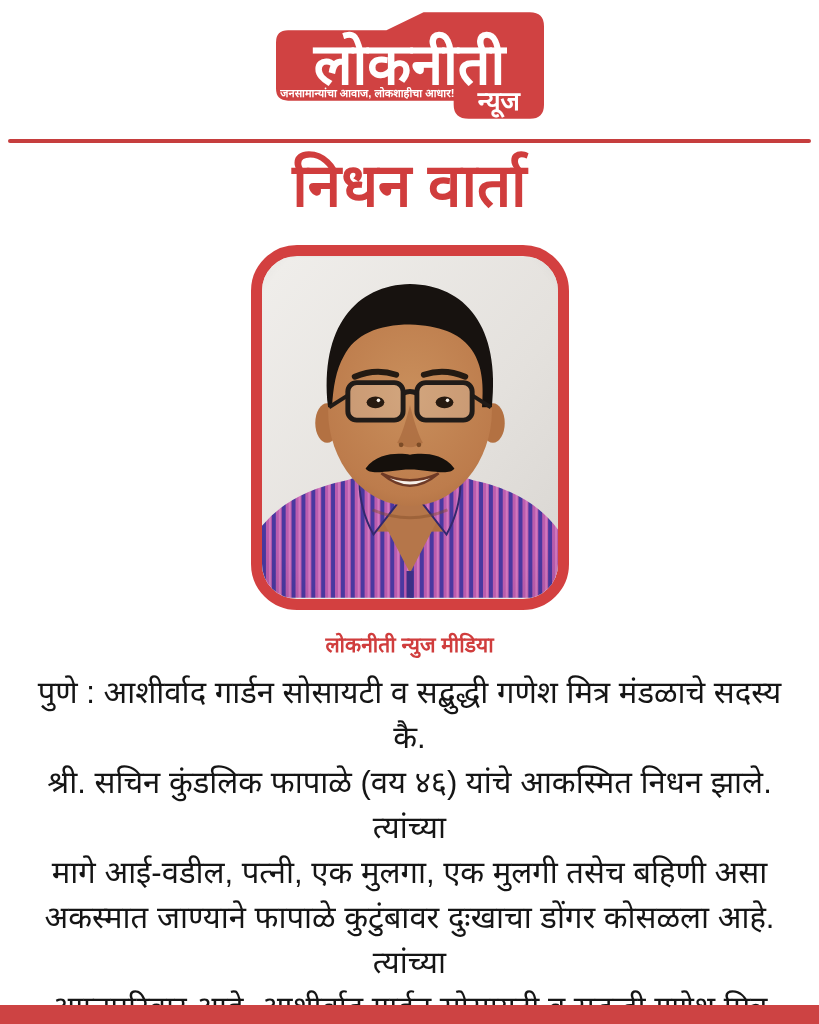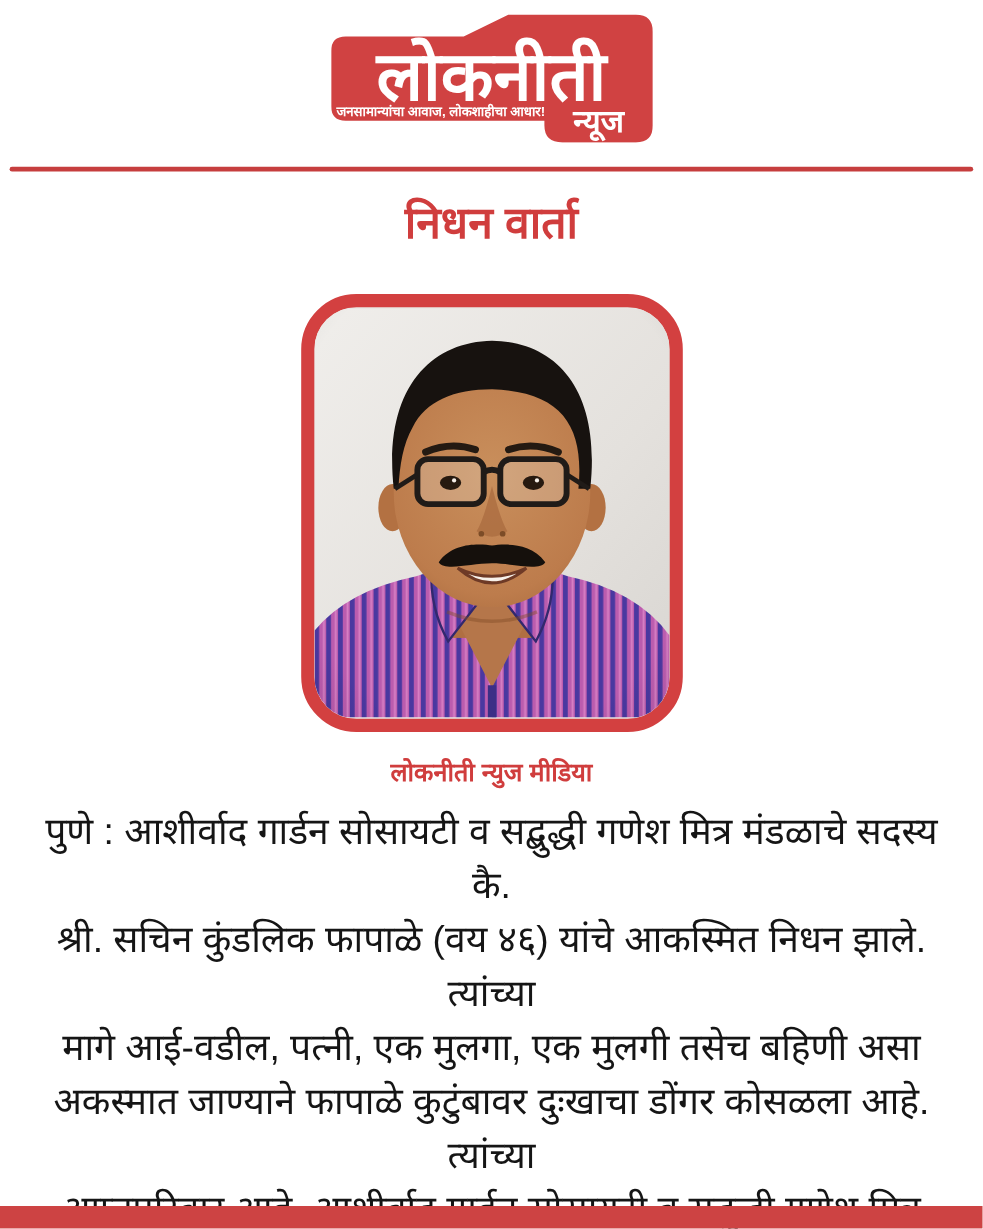--- a/index.html
+++ b/index.html
@@ -11,21 +11,21 @@
   body{font-family:"Liberation Sans","DejaVu Sans",sans-serif;}
   .canvas{
     position:relative;width:819px;height:1024px;margin:0 auto;
     background:#ffffff;overflow:hidden;
   }
   .logo-wrap{display:flex;justify-content:center;padding-top:10px;}
   .logo-svg{display:block;width:268px;height:109px;}
   .divider{height:4px;background:var(--accent-dark);margin:20px 8px 0 8px;border-radius:2px;}
   .section-title{
     margin-top:8px;text-align:center;color:var(--accent);
-    font-size:37px;line-height:70px;font-weight:700;letter-spacing:0px;
+    font-size:60px;line-height:70px;font-weight:700;letter-spacing:0px;
   }
   .photo-card{
     width:296px;height:343px;margin:24px auto 0 auto;
     border:11px solid #d34040;border-radius:46px;overflow:hidden;
     background:#e9e7e3;box-sizing:content-box;
   }
   .photo-card svg{display:block;width:296px;height:343px;}
   .source-line{
     margin-top:15px;text-align:center;color:var(--accent);
     font-size:21px;line-height:40px;font-weight:700;

